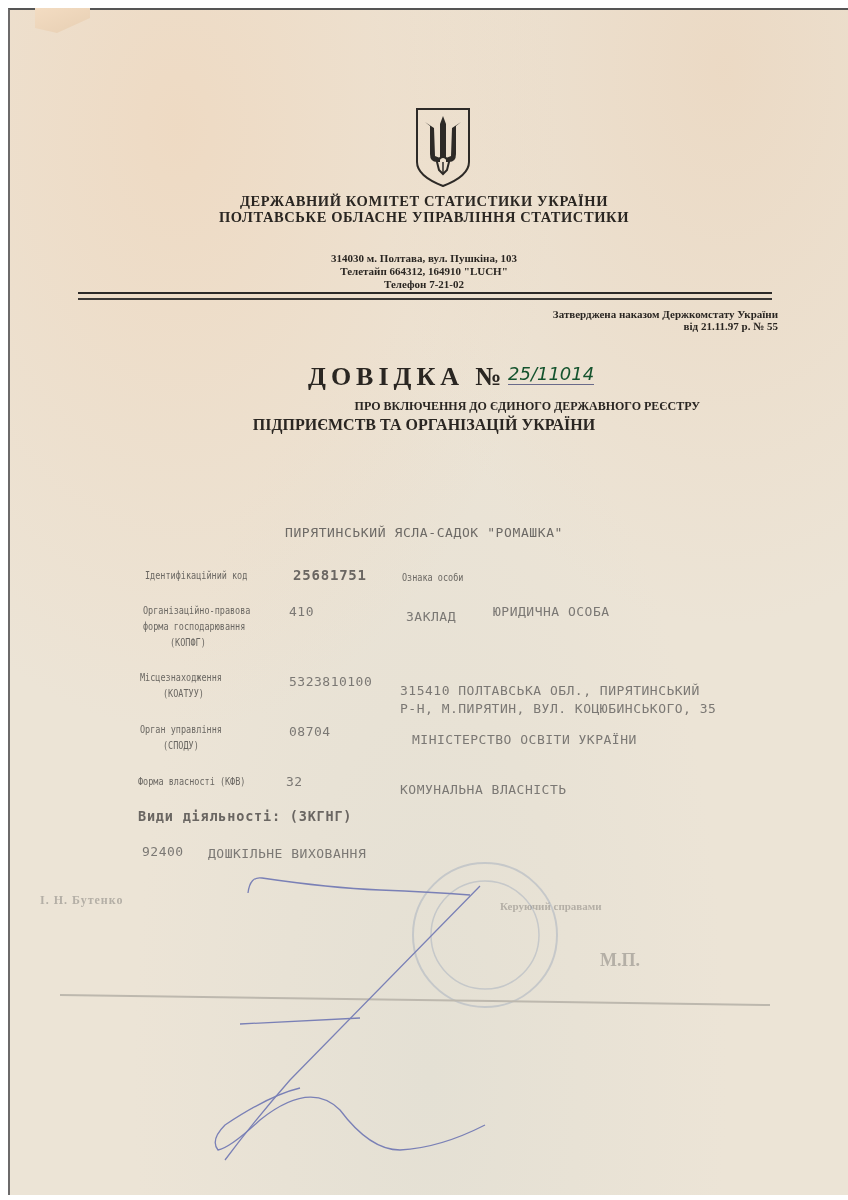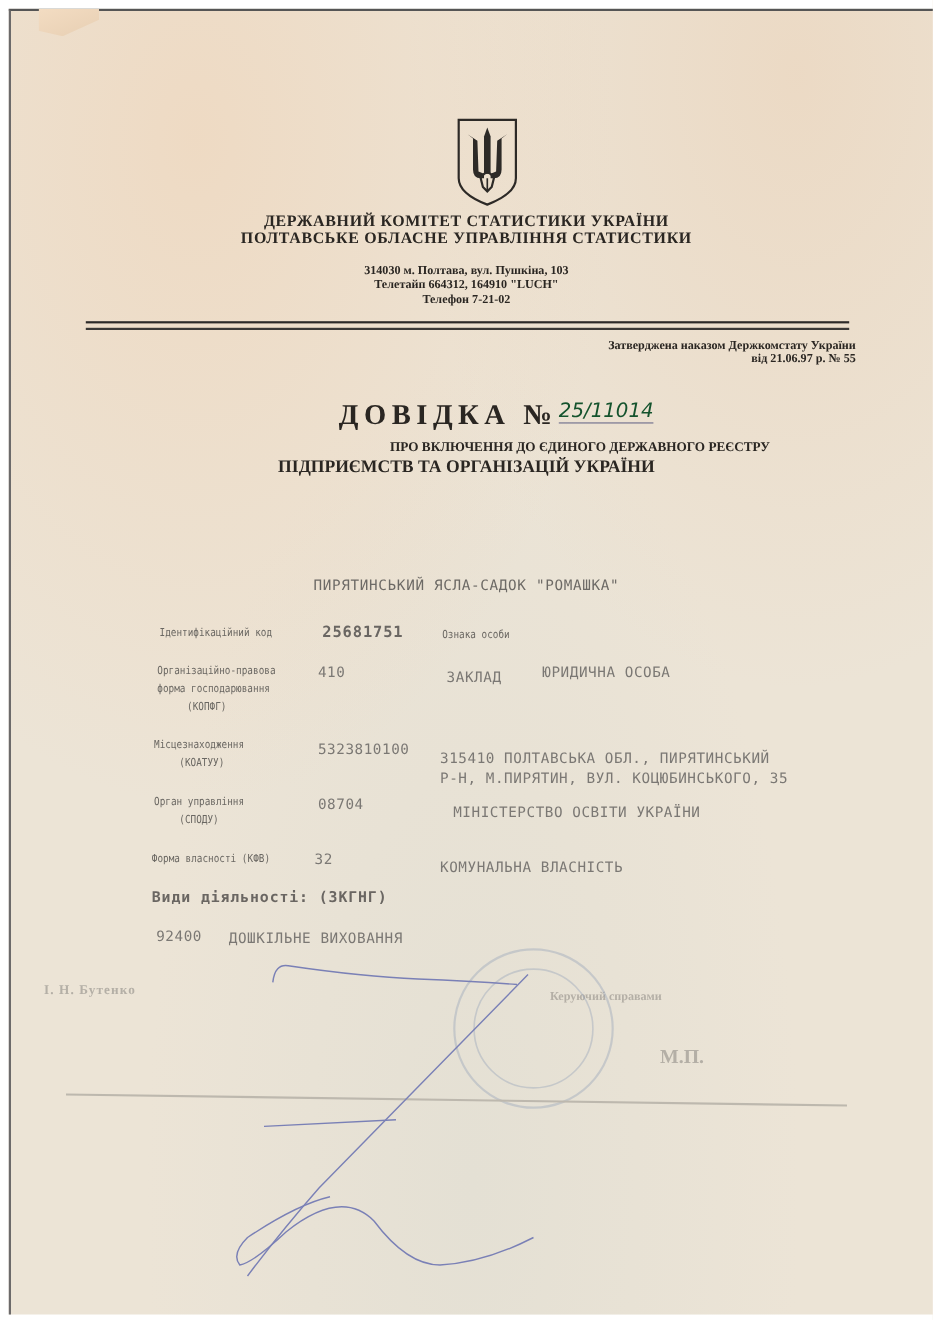--- a/index.html
+++ b/index.html
@@ -21,21 +21,21 @@
   .abs { position:absolute; }
   .serif { font-family:"Liberation Serif","DejaVu Serif",serif; color:#2a2622; }
   .mono  { font-family:"DejaVu Sans Mono","Liberation Mono",monospace; color:#6d6a66; }
 
   
   .emblem { left:413px; top:106px; width:60px; height:82px; }
 
   .org1, .org2 { left:0; width:848px; text-align:center; font-weight:bold; font-size:14.5px; letter-spacing:0.6px; }
   .org1 { top:193px; }
   .org2 { top:209px; }
-  .addr { left:0; width:848px; text-align:center; font-size:11px; font-weight:bold; }
+  .addr { left:0; width:848px; text-align:center; font-size:11px; font-weight:bold;margin-top:12px; }
   .addr1 { top:240px; } .addr2 { top:253px; } .addr3 { top:266px; }
 
   .rule1 { left:78px; top:292px; width:694px; height:2px; background:#2c2a28; }
   .rule2 { left:78px; top:298px; width:694px; height:2px; background:#3a3836; }
 
   .approved { right:70px; text-align:right; font-size:11px; font-weight:bold; }
   .appr1 { top:308px; } .appr2 { top:320px; }
 
   .title { left:308px; top:362px; font-size:26px; font-weight:bold; letter-spacing:5px; }
   .docno { left:508px; top:364px; font-family:"DejaVu Sans",sans-serif; font-style:italic; font-size:18px; color:#14532d; border-bottom:1px solid #6a6a8a; line-height:20px; }
@@ -71,21 +71,21 @@
 <div class="abs serif org1">ДЕРЖАВНИЙ КОМІТЕТ СТАТИСТИКИ УКРАЇНИ</div>
 <div class="abs serif org2">ПОЛТАВСЬКЕ ОБЛАСНЕ УПРАВЛІННЯ СТАТИСТИКИ</div>
 <div class="abs serif addr addr1">314030 м. Полтава, вул. Пушкіна, 103</div>
 <div class="abs serif addr addr2">Телетайп 664312, 164910 "LUCH"</div>
 <div class="abs serif addr addr3">Телефон 7-21-02</div>
 
 <div class="abs rule1"></div>
 <div class="abs rule2"></div>
 
 <div class="abs serif approved appr1">Затверджена наказом Держкомстату України</div>
-<div class="abs serif approved appr2">від 21.06.97 р. № 55</div>
+<div class="abs serif approved appr2">від 21.11.97 р. № 55</div>
 
 <div class="abs serif title">ДОВІДКА №</div>
 <div class="abs docno">25/11014</div>
 <div class="abs serif sub1">ПРО ВКЛЮЧЕННЯ ДО ЄДИНОГО ДЕРЖАВНОГО РЕЄСТРУ</div>
 <div class="abs serif sub2">ПІДПРИЄМСТВ ТА ОРГАНІЗАЦІЙ УКРАЇНИ</div>
 
 <div class="abs mono entity">ПИРЯТИНСЬКИЙ ЯСЛА-САДОК "РОМАШКА"</div>
 
 <div class="abs lbl" style="left:145px;top:568px;">Ідентифікаційний код</div>
 <div class="abs mono bold-val" style="left:293px;top:567px;">25681751</div>

